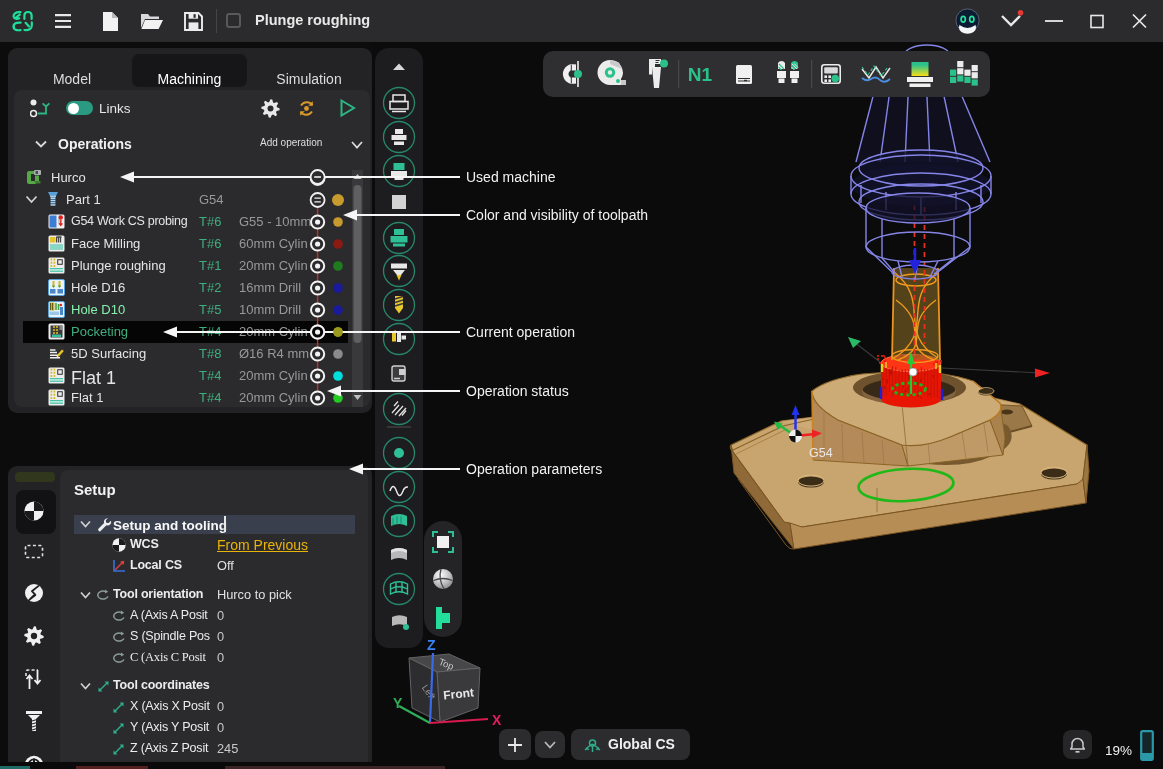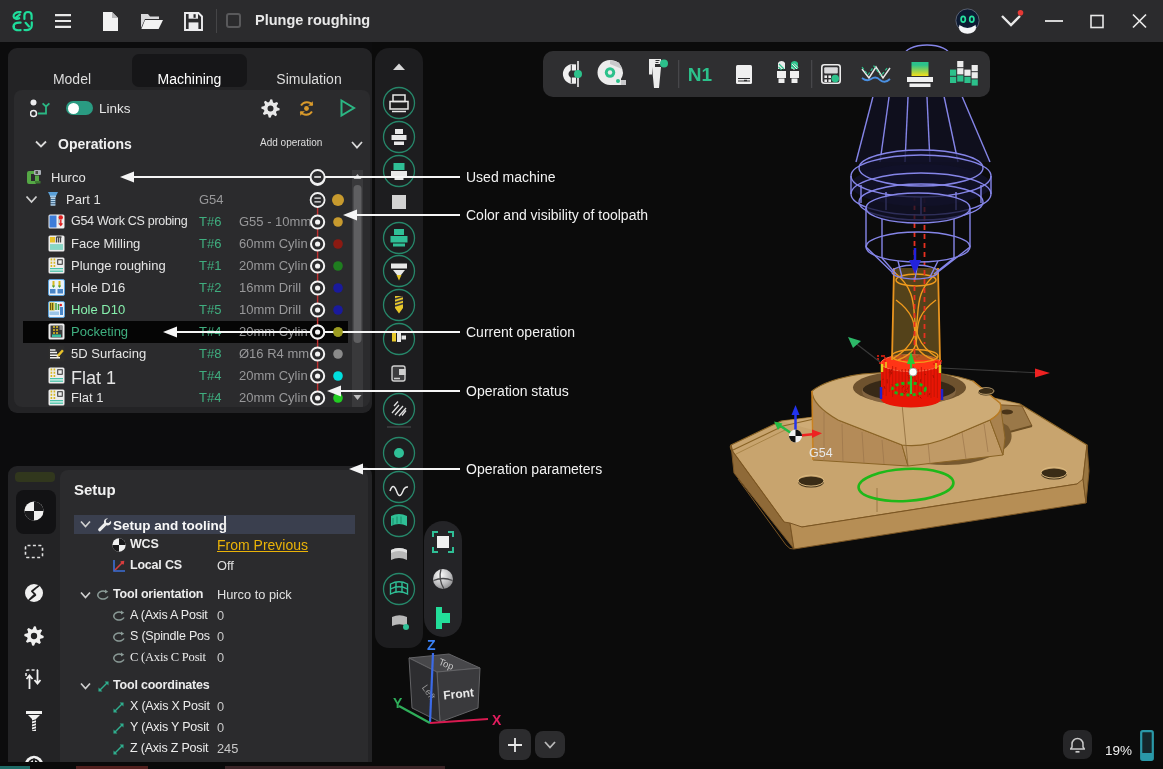--- a/index.html
+++ b/index.html
@@ -827,20 +827,27 @@
   <div class="botbtn" style="left:499px; top:729px; width:32px; height:31px;">
     <svg class="abs" style="left:8px; top:7.5px;" width="16" height="16" viewBox="0 0 16 16">
         <path d="M8,1 V15 M1,8 H15" stroke="#e8e8e8" stroke-width="1.8"></path>
       </svg>
   </div>
   <div class="botbtn" style="left:535px; top:731px; width:30px; height:27px;">
     <svg class="abs" style="left:9px; top:10px;" width="12" height="8" viewBox="0 0 12 8">
         <path d="M1,1 L6,6.5 L11,1" fill="none" stroke="#b9b9b9" stroke-width="1.8"></path>
       </svg>
   </div>
+  <div class="botbtn" style="left:571px; top:729px; width:119px; height:31px;">
+    <svg class="abs" style="left:12px; top:6px;" width="19" height="19" viewBox="0 0 19 19">
+      <circle cx="9.5" cy="8" r="3" fill="none" stroke="#2fae8e" stroke-width="1.5"></circle>
+      <path d="M9.5,11 L9.5,17 M9.5,9 L3,13.5 M9.5,9 L16,13.5 M2,15 Q5,12.5 5.5,15 M17,15 Q14,12.5 13.5,15" fill="none" stroke="#2fae8e" stroke-width="1.5"></path>
+    </svg>
+    <div class="t" style="left:37px; top:7px; color:#f0f0f0; font-size:14px; font-weight:bold;">Global CS</div>
+  </div>
   <div class="botbtn" style="left:1063px; top:730px; width:29px; height:29px; background:#262628;">
     <svg class="abs" style="left:7px; top:5px;" width="15" height="18" viewBox="0 0 15 18">
       <path d="M2,12 L2,9 A5.5,5.5 0 0 1 13,9 L13,12 L14.5,14 L0.5,14 Z" fill="none" stroke="#c9c9c9" stroke-width="1.5"></path>
       <path d="M5.5,16.8 H9.5" stroke="#c9c9c9" stroke-width="1.7"></path>
     </svg>
   </div>
   <div class="t" style="left:1105px; top:743px; color:#f0f0f0; font-size:13.5px;">19%</div>
   <svg class="abs" style="left:1140px; top:730px;" width="14" height="31" viewBox="0 0 14 31">
     <rect x="1.2" y="1.2" width="11.6" height="28.6" rx="1.5" fill="#15262a" stroke="#2a98a8" stroke-width="2.2"></rect>
     <rect x="1.2" y="23" width="11.6" height="6.8" fill="#2a98a8"></rect>

